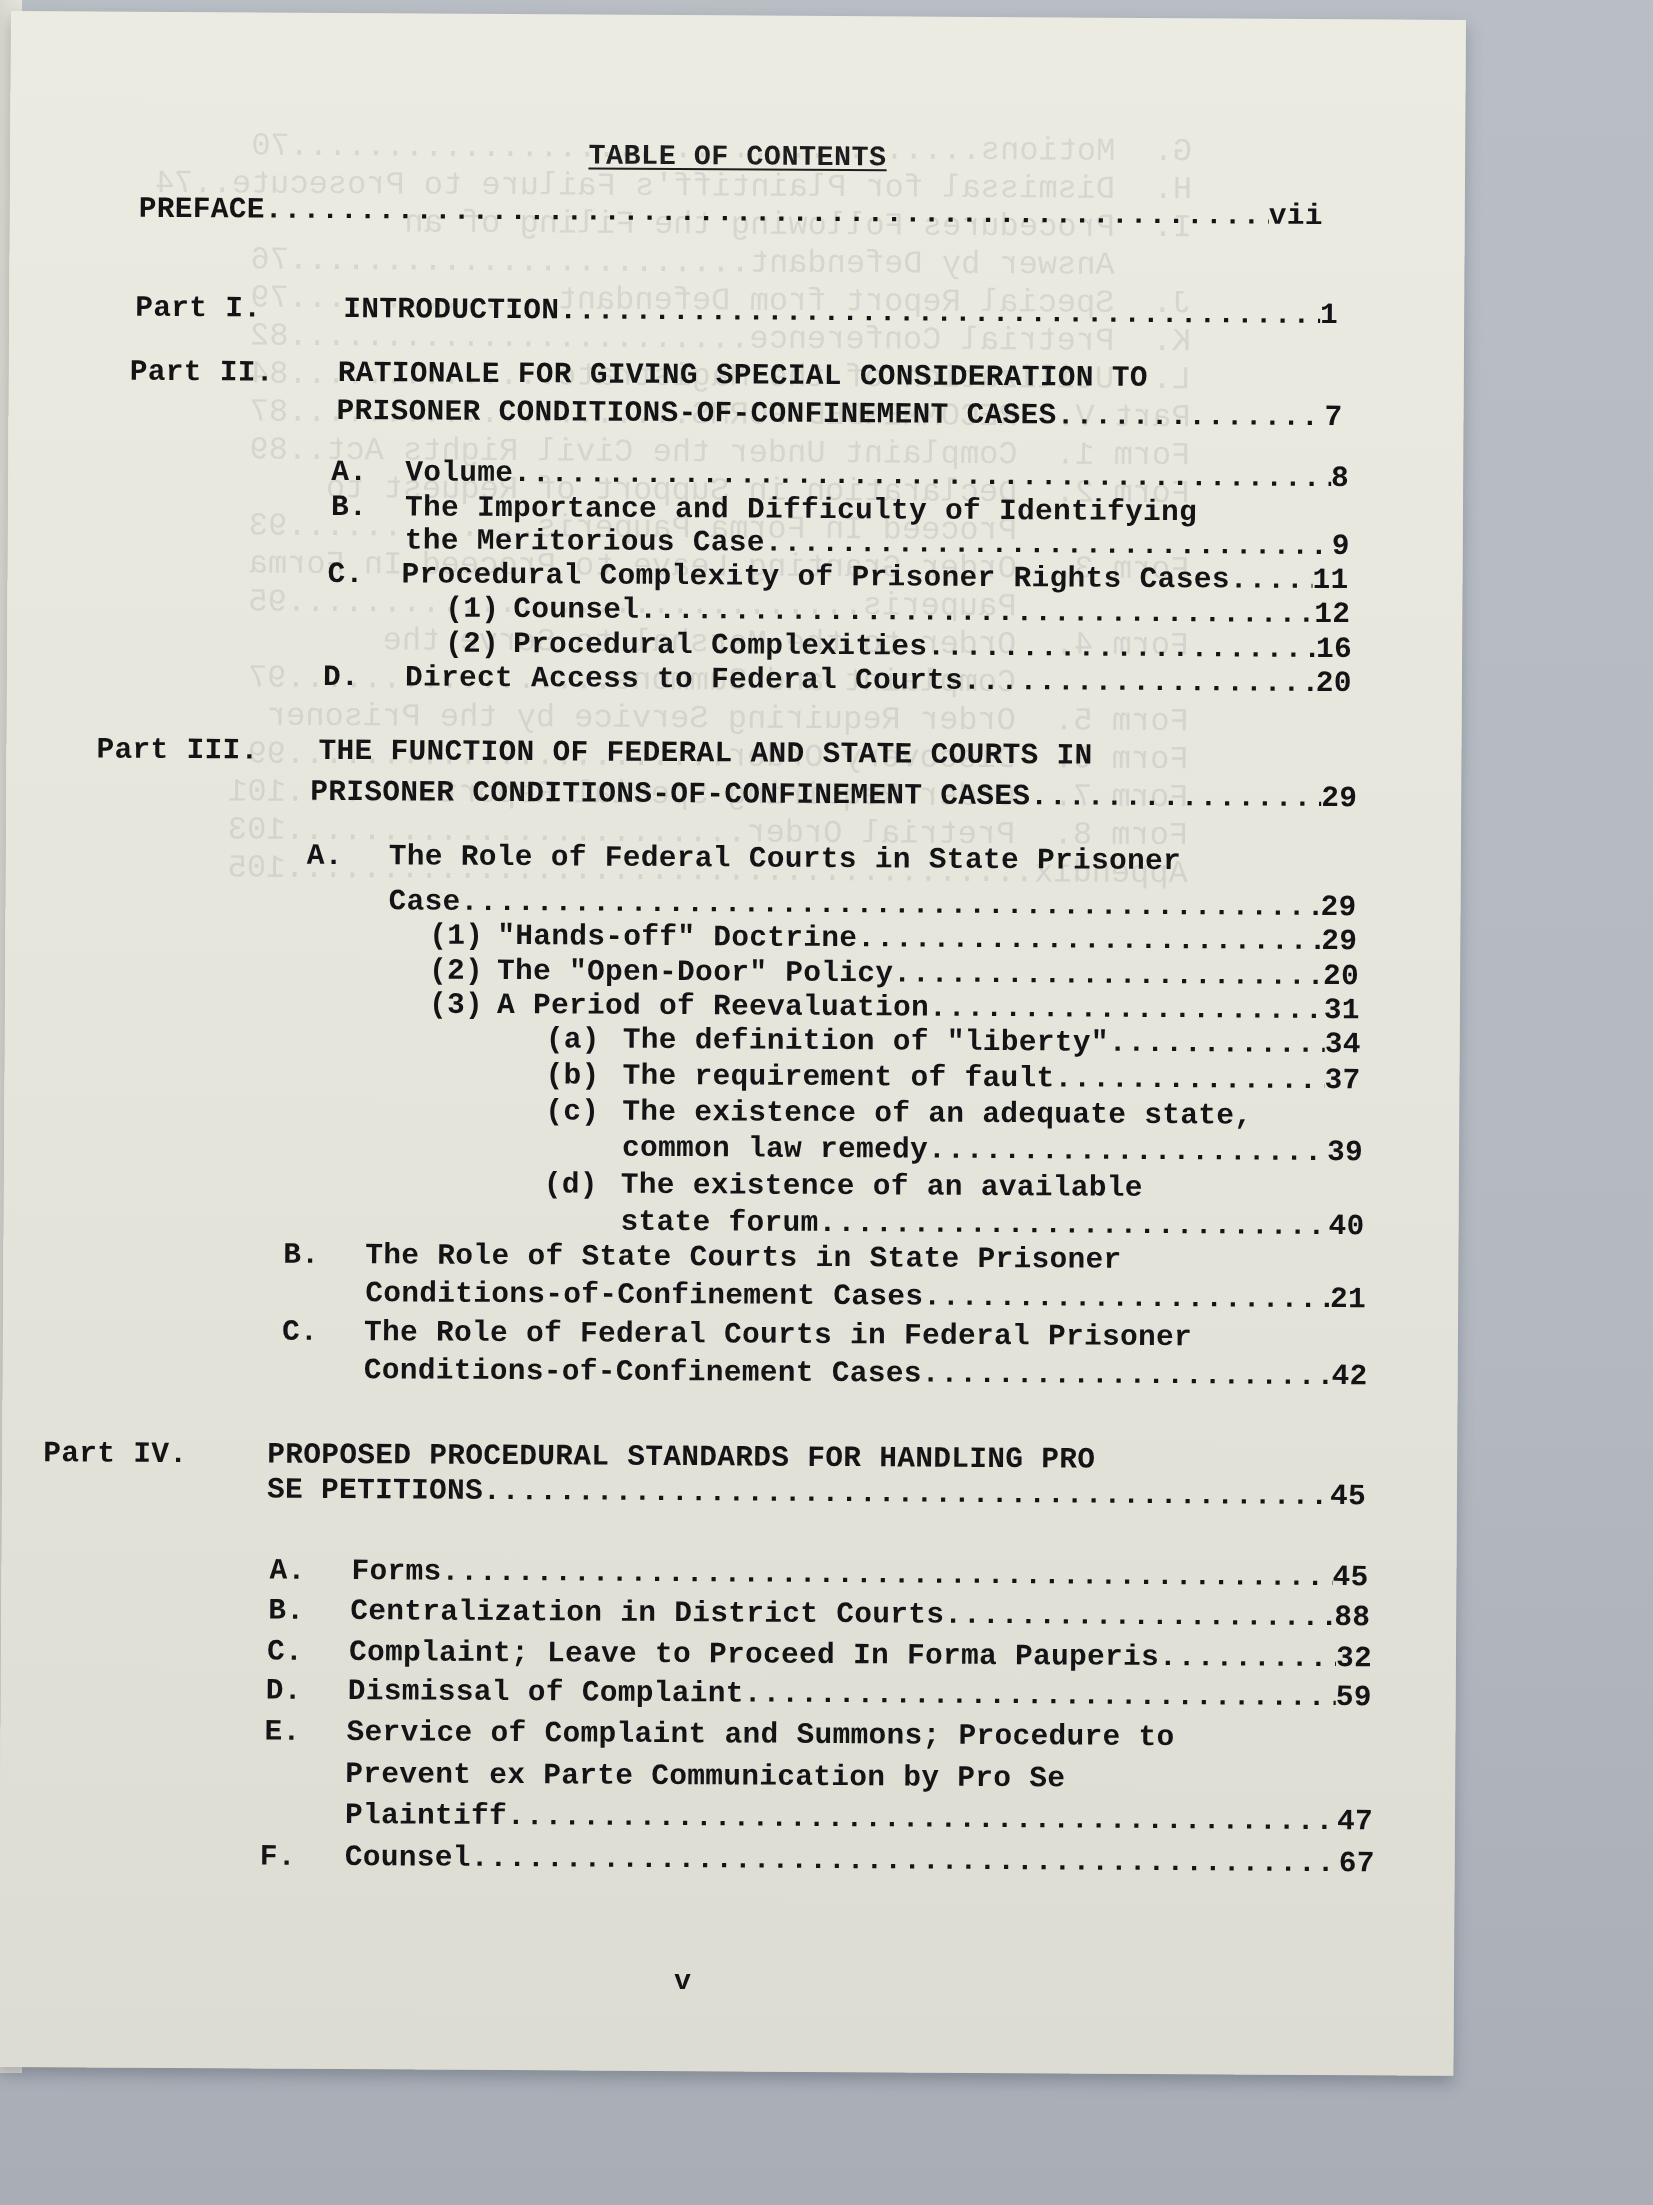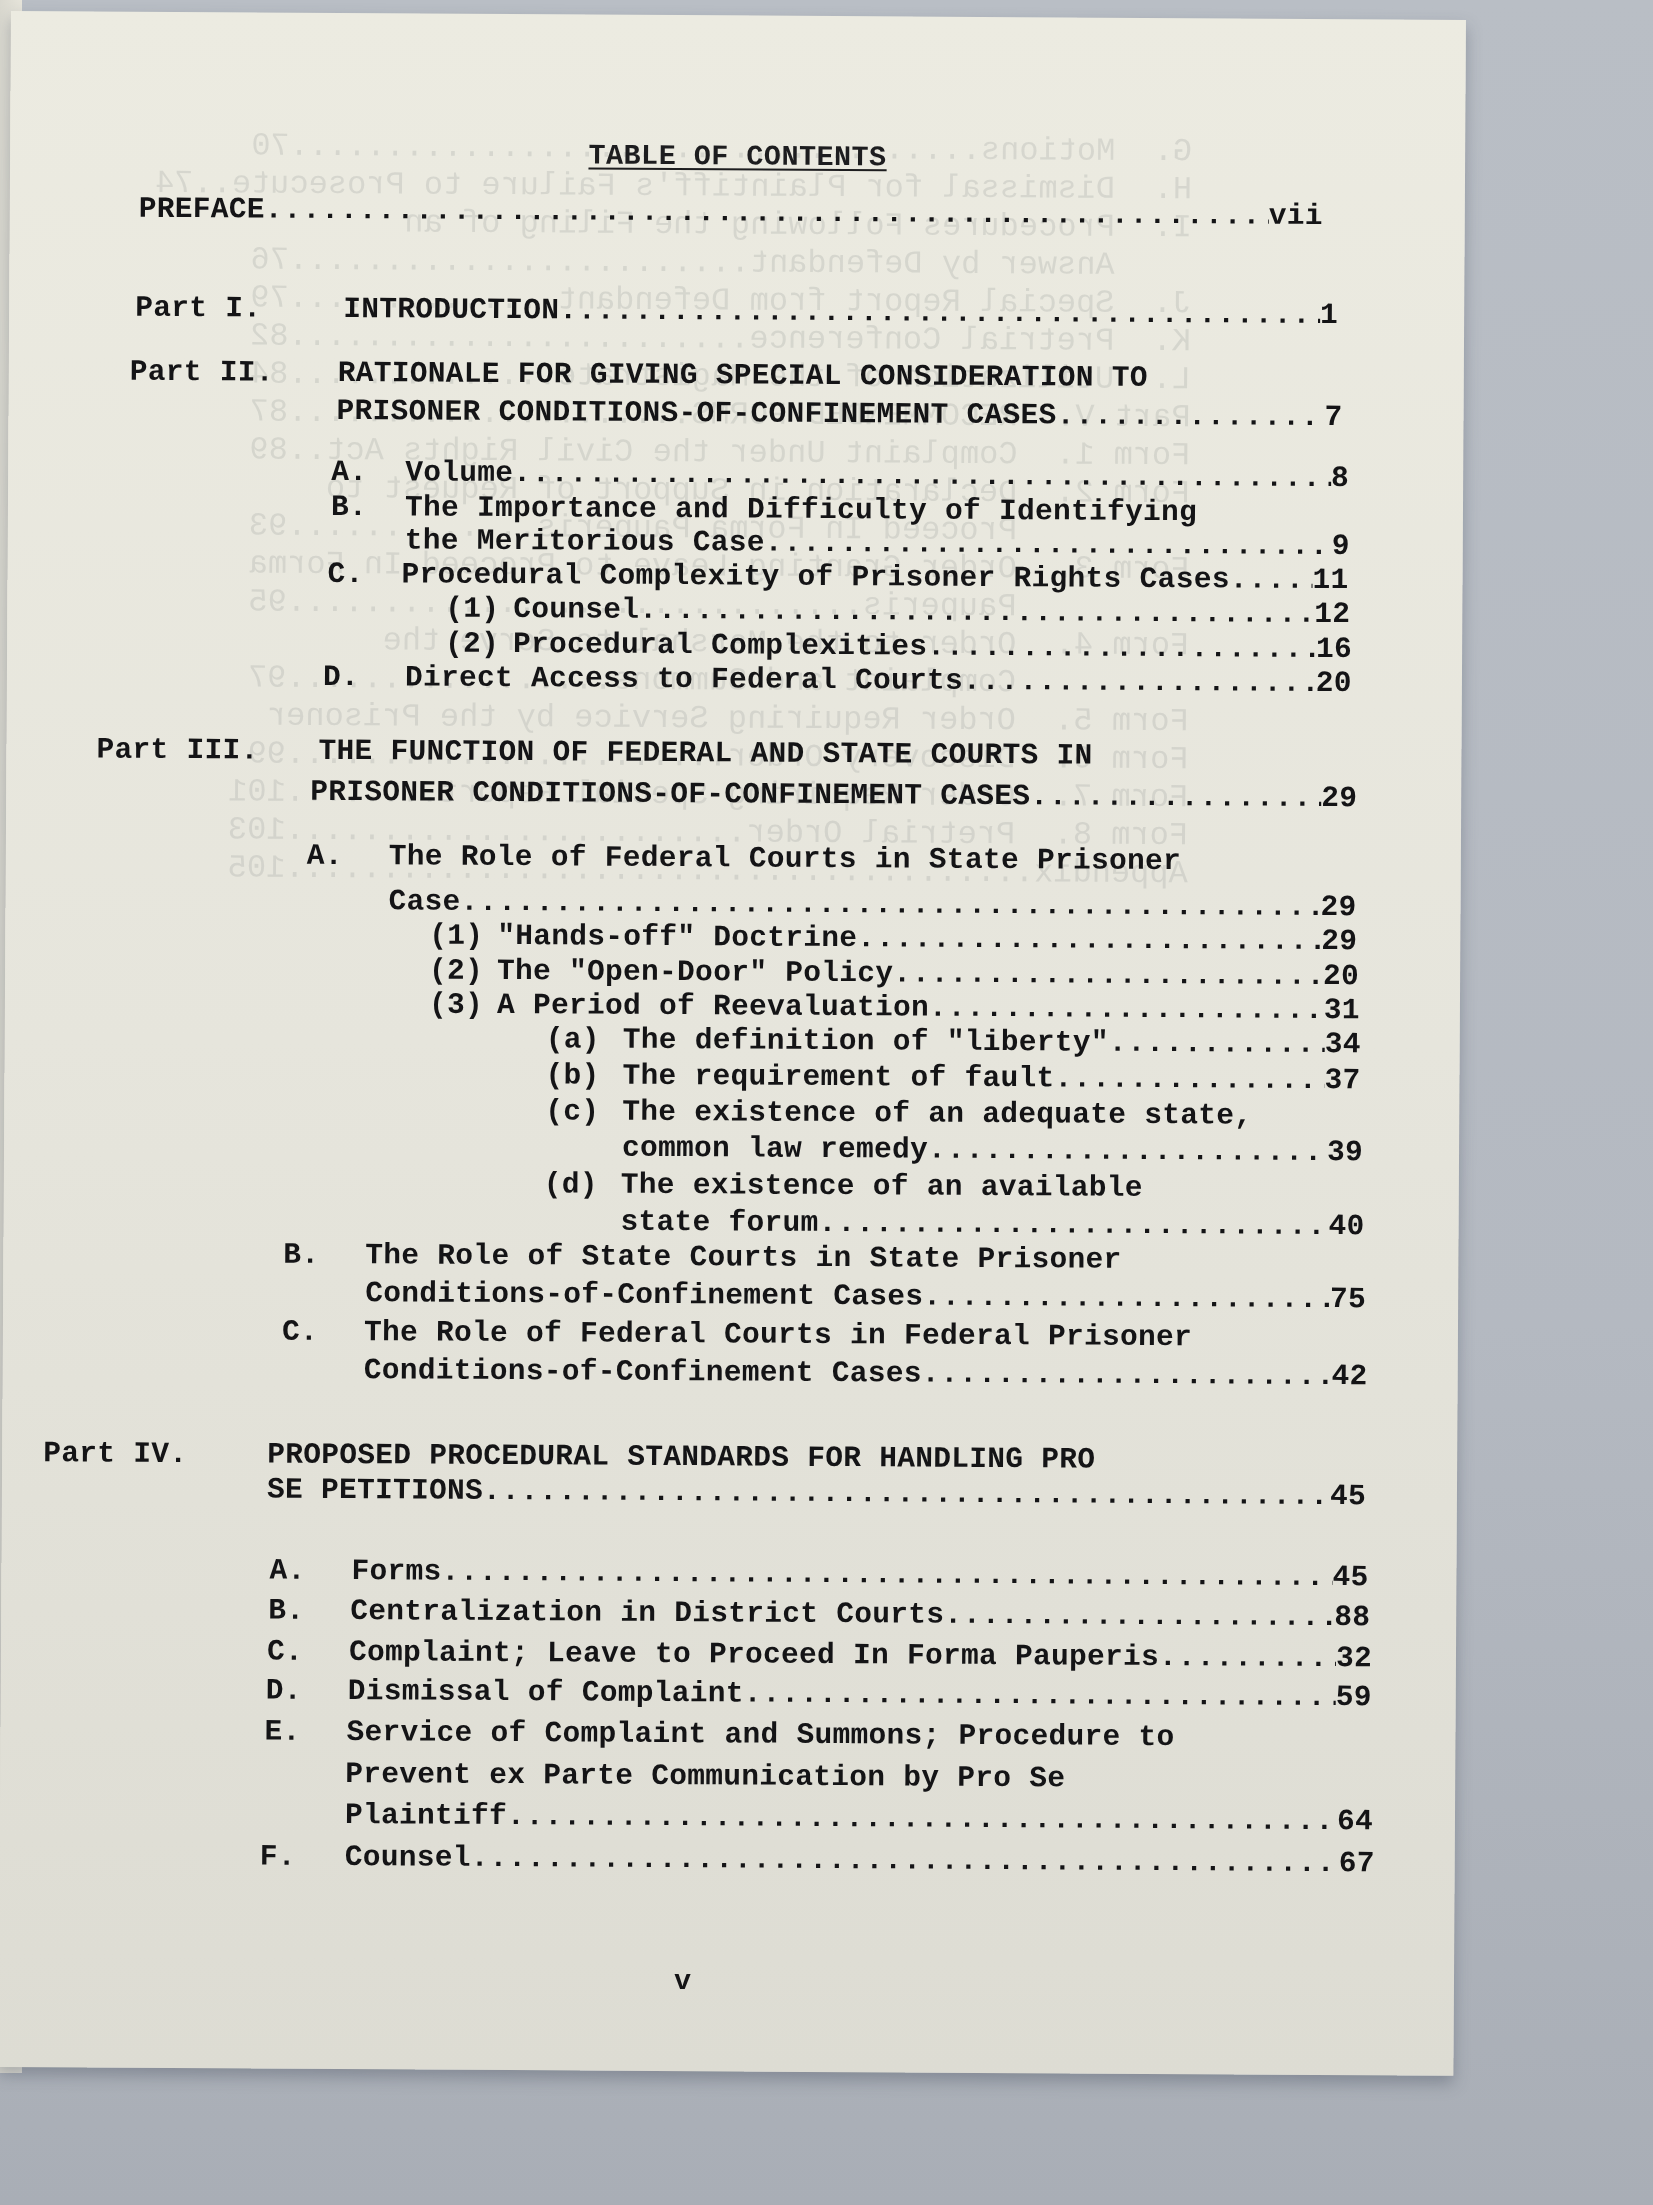--- a/index.html
+++ b/index.html
@@ -271,21 +271,21 @@
       <span class="page-num">40</span>
     </div>
 
     <div class="row" style="top:1225px; left:280px;">
       <span class="label" style="width:82px;">B.</span>
       <span class="text">The Role of State Courts in State Prisoner</span>
     </div>
     <div class="row" style="top:1263px; left:362px; width:1001px;">
       <span class="text">Conditions-of-Confinement Cases</span>
       <span class="leader"></span>
-      <span class="page-num">75</span>
+      <span class="page-num">21</span>
     </div>
 
     <div class="row" style="top:1302px; left:279px;">
       <span class="label" style="width:82px;">C.</span>
       <span class="text">The Role of Federal Courts in Federal Prisoner</span>
     </div>
     <div class="row" style="top:1340px; left:361px; width:1004px;">
       <span class="text">Conditions-of-Confinement Cases</span>
       <span class="leader"></span>
       <span class="page-num">42</span>
@@ -332,21 +332,21 @@
     <div class="row" style="top:1702px; left:264px;">
       <span class="label" style="width:82px;">E.</span>
       <span class="text">Service of Complaint and Summons; Procedure to</span>
     </div>
     <div class="row" style="top:1744px; left:345px;">
       <span class="text">Prevent ex Parte Communication by Pro Se</span>
     </div>
     <div class="row" style="top:1785px; left:345px; width:1028px;">
       <span class="text">Plaintiff</span>
       <span class="leader"></span>
-      <span class="page-num">64</span>
+      <span class="page-num">47</span>
     </div>
 
     <div class="row" style="top:1827px; left:260px; width:1115px;">
       <span class="label" style="width:85px;">F.</span>
       <span class="text">Counsel</span>
       <span class="leader"></span>
       <span class="page-num">67</span>
     </div>
   </div>
 

